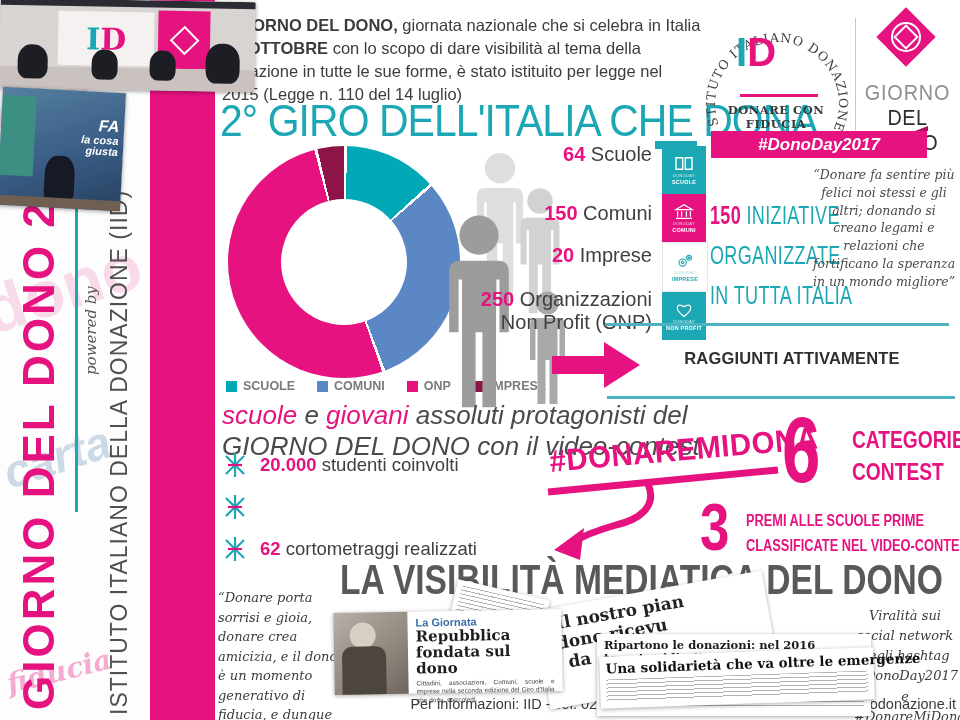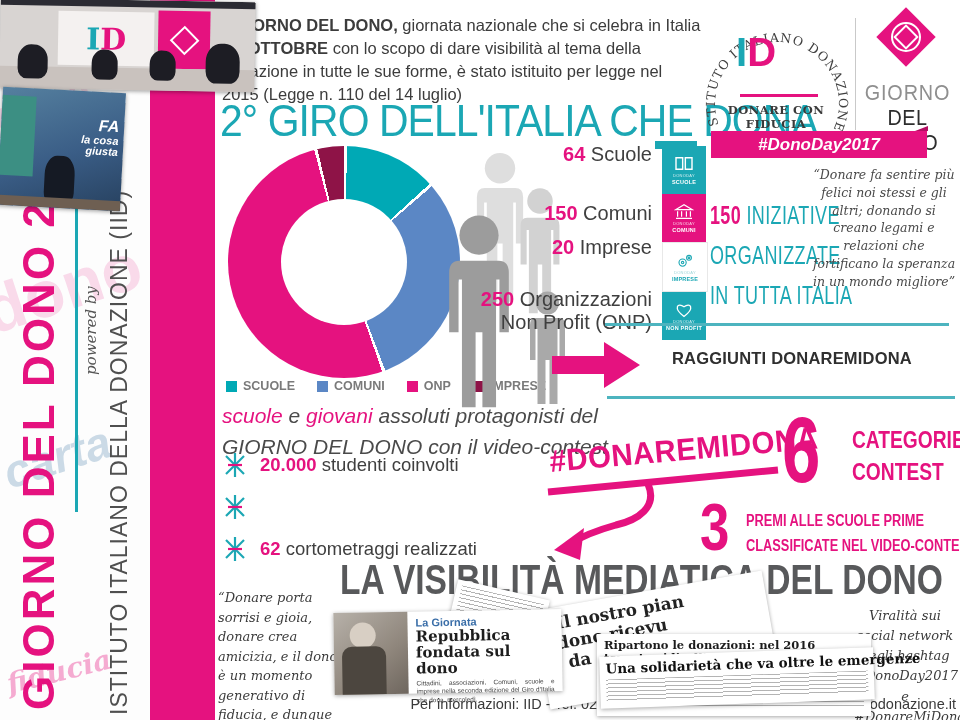--- a/index.html
+++ b/index.html
@@ -63,21 +63,21 @@
   .legend{left:226px;top:379px;display:flex;gap:22px;font-size:12.5px;color:#7a7a7a;font-weight:bold;}
   .legend .item{display:flex;align-items:center;gap:6px;}
   .legend .sw{width:11px;height:11px;display:inline-block;}
 
   
   .people{left:438px;top:148px;}
 
   
   .stat{position:absolute;right:308px;text-align:right;font-size:20px;color:#3f3f3f;line-height:23px;}
   .stat .num{color:#e5127f;font-weight:bold;}
-  .stat1{top:143px;} .stat2{top:202px;} .stat3{top:236px;} .stat4{top:288px;}
+  .stat1{top:143px;} .stat2{top:202px;} .stat3{top:244px;} .stat4{top:288px;}
 
   
   .badges{left:662px;top:146px;width:44px;}
   .badge{width:44px;height:48px;display:flex;flex-direction:column;align-items:center;
          justify-content:center;gap:1px;}
   .badge.bg-teal{background:#1ba7b4;} .badge.bg-pink{background:#e5127f;}
   .badge.bg-white{background:#fff;border:1px solid #e8e8e8;}
   .b-brand{font-size:4px;letter-spacing:.3px;color:rgba(255,255,255,.8);}
   .b-label{font-size:5.5px;font-weight:bold;color:#fff;letter-spacing:.2px;}
   .bg-white .b-brand{color:#9fd6da;} .bg-white .b-label{color:#1ba7b4;}
@@ -87,21 +87,21 @@
   .iniziative div{transform:scaleX(.72);transform-origin:0 0;white-space:nowrap;letter-spacing:.5px;}
   .pope-quote{left:810px;top:166px;width:148px;text-align:center;color:#4a4a4a;
         font-family:"DejaVu Serif",serif;font-style:italic;font-size:12.5px;line-height:1.42;}
   .hr-teal{height:3px;background:#4db4bf;}
   .hr1{left:605px;top:323px;width:344px;}
   .hr2{left:607px;top:396px;width:348px;}
   .reach{left:628px;top:347px;width:328px;text-align:center;font-size:16.5px;font-weight:800;
          color:#2f2f2f;line-height:23px;letter-spacing:.2px;}
 
   
-  .contest-intro{left:222px;top:400px;font-size:21px;font-style:italic;color:#4a4a4a;line-height:31px;}
+  .contest-intro{left:222px;top:400px;font-size:26px;font-style:italic;color:#4a4a4a;line-height:31px;}
   .bullet{position:absolute;left:222px;display:flex;align-items:center;gap:12px;font-size:18.5px;color:#3f3f3f;}
   .bullet .num{color:#e5127f;font-weight:bold;}
   .bul1{top:452px;} .bul2{top:494px;} .bul3{top:536px;}
   .hashtag{left:548px;top:444px;font-size:31px;font-weight:800;color:#e5127f;
            transform:rotate(-5deg) scaleX(.95);transform-origin:0 0;white-space:nowrap;letter-spacing:.5px;}
   .hash-arrow{left:540px;top:462px;}
   .num-six{left:782px;top:404px;font-size:92px;font-weight:bold;color:#e5127f;line-height:1;
            transform:scaleX(.75);transform-origin:0 0;}
   .six-labels{left:852px;top:424px;font-size:24px;font-weight:bold;color:#e5127f;line-height:32px;}
   .six-labels div{transform:scaleX(.8);transform-origin:0 0;white-space:nowrap;}
@@ -290,21 +290,21 @@
 <div class="abs pope-quote">
   <span>“Donare fa sentire più felici noi stessi e gli altri; donando si creano legami e relazioni che fortificano la speranza in un mondo migliore”</span><br>
 </div>
 
 <div class="abs hr-teal hr1"></div>
 
 <svg class="abs hash-arrow" style="left:552px;top:342px;" width="88" height="46">
   <polygon points="0,14 52,14 52,0 88,23 52,46 52,32 0,32" fill="#e5127f"></polygon>
 </svg>
 <div class="abs reach">
-  <div>RAGGIUNTI DONAREMIDONA</div>
+  <div>RAGGIUNTI ATTIVAMENTE</div>
 </div>
 <div class="abs hr-teal hr2"></div>
 
 <div class="abs contest-intro">
   <div><span class="pink">scuole</span><span> e </span><span class="pink">giovani</span><span> assoluti protagonisti del</span></div>
   <div>GIORNO DEL DONO con il video-contest</div>
 </div>
 
 <div class="bullet bul1">
   <svg width="26" height="26" viewBox="0 0 26 26">

